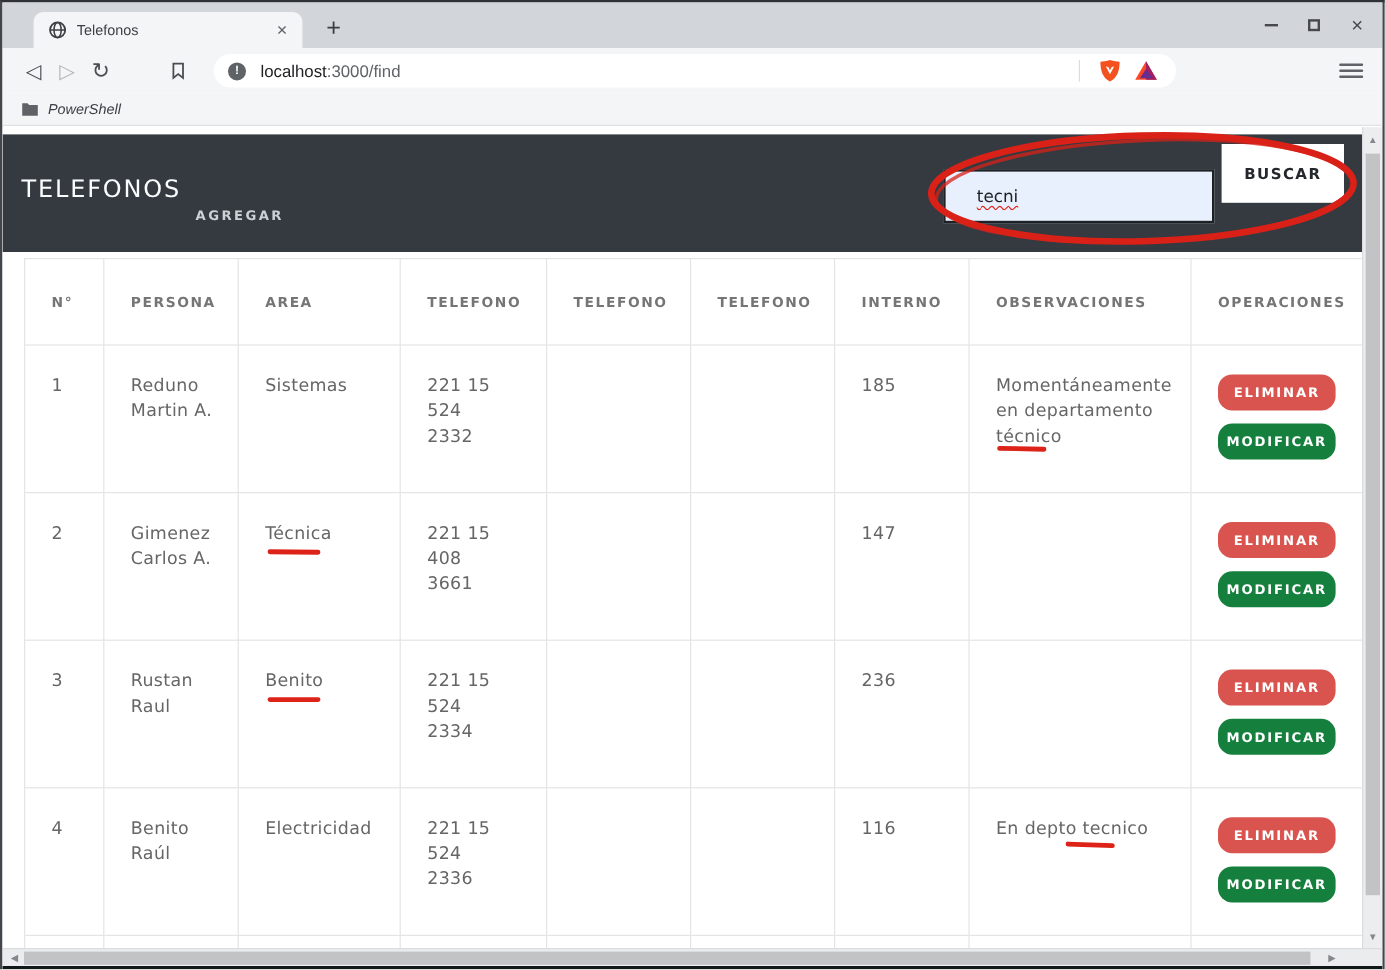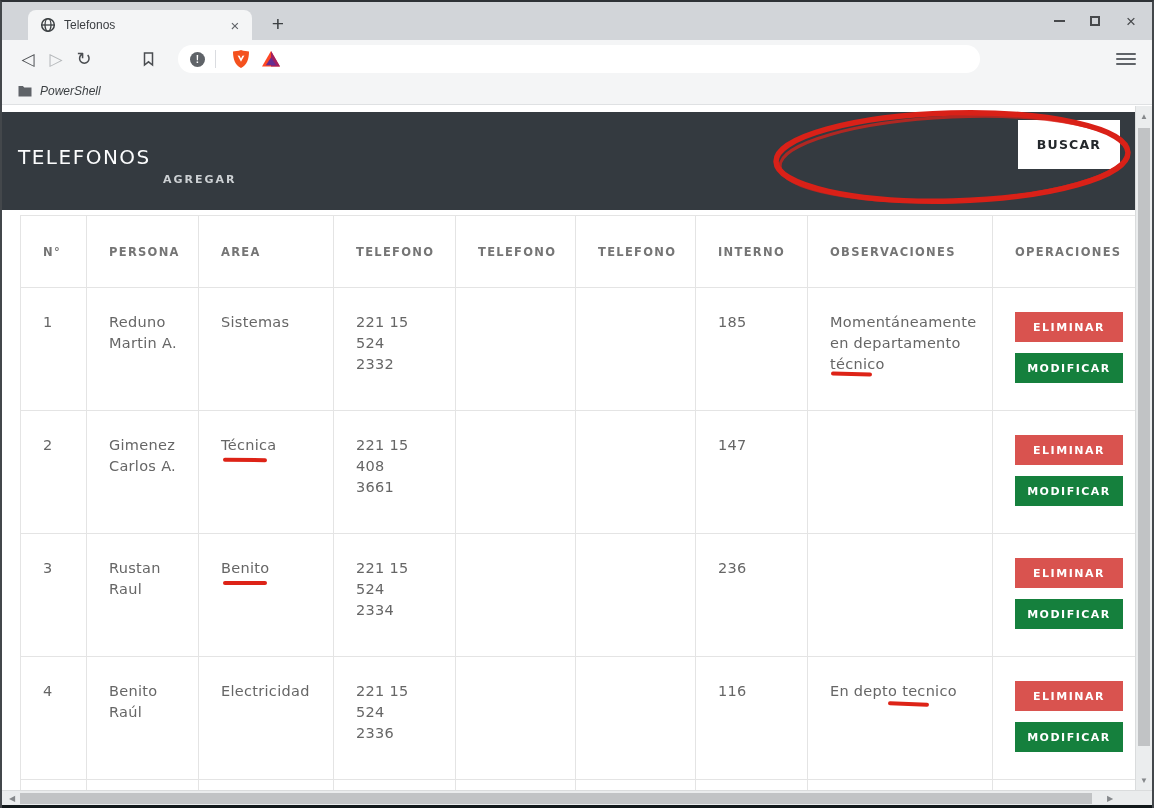--- a/index.html
+++ b/index.html
@@ -76,21 +76,21 @@
   .tbl-wrap { position:absolute; left:18px; top:109px; width:1115px; height:575px; overflow:hidden; }
   table.tbl { border-collapse:collapse; table-layout:fixed; width:1115px;
     font-family:"DejaVu Sans", sans-serif; }
   .tbl th, .tbl td { border:1px solid #e4e4e4; vertical-align:top; text-align:left; }
   .tbl th { height:72px; vertical-align:middle; padding-left:22px;
     font-size:11.5px; font-weight:bold; letter-spacing:1.3px; color:#757575; }
   .tbl td { height:123px; padding:24px 18px 0 22px; font-size:14.5px; color:#666666;
     letter-spacing:0.3px; line-height:21px; }
   .tbl td.tel { padding-right:34px; }
   .tbl tr.partial td { height:11px; padding:0; }
-  .act-btn { display:block; width:108px; height:30px; border:none; border-radius:0; color:#ffffff;
+  .act-btn { display:block; width:98px; height:30px; border:none; border-radius:12px; color:#ffffff;
     font-family:"DejaVu Sans", sans-serif; font-size:11px; font-weight:bold; letter-spacing:1.5px;
     cursor:pointer; }
   .act-del { background:#d9534f; margin-bottom:11px; }
   .act-mod { background:#15803d; }
 
   
   .annot { position:absolute; pointer-events:none; z-index:6; }
   .redline { position:absolute; height:4px; background:#dd2317; border-radius:2px; z-index:6; pointer-events:none; }
 
   
@@ -139,20 +139,21 @@
     <div class="navbtn back">◁</div>
     <div class="navbtn disabled">▷</div>
     <div class="navbtn reload">↻</div>
     <div class="navbtn bookmark-btn">
       <svg width="15" height="16" viewBox="0 0 15 16">
           <path d="M3.5 2h8v12l-4-3.2-4 3.2z" fill="none" stroke="#4a4d51" stroke-width="1.5"></path>
         </svg>
     </div>
     <div class="urlbar">
       <span class="info-badge">!</span>
+      <span class="url-text"><span class="url-host">localhost</span><span>:3000/find</span></span>
       <span class="url-divider"></span>
       <span class="ext-icon">
         <svg width="18" height="20" viewBox="0 0 18 20">
           <path d="M9 1 C12 2 15 2.4 17 2.4 C17 10 15 15.8 9 19 C3 15.8 1 10 1 2.4 C3 2.4 6 2 9 1 Z" fill="#f4511e"></path>
           <path d="M5.6 6.5 L9 12.8 L12.4 6.5 L10.4 6.8 L9 9.6 L7.6 6.8 Z" fill="#ffffff"></path>
         </svg>
       </span>
       <span class="ext-icon">
         <svg width="20" height="18" viewBox="0 0 20 18">
           <polygon points="10,1 19,16.5 1,16.5" fill="#ff4724"></polygon>
@@ -175,20 +176,23 @@
       </svg>
       <span class="bm-label">PowerShell</span>
     </div>
   </div>
 
   <div class="viewport">
 
     <div class="appbar">
       <div class="brand">TELEFONOS</div>
       <div class="appbar-link">AGREGAR</div>
+      <div class="search-input" role="textbox">
+        <span class="wavy">tecni</span>
+      </div>
       <button class="search-btn">BUSCAR</button>
     </div>
 
     <div class="tbl-wrap">
       <table class="tbl">
         <colgroup>
           <col style="width:66px">
             <col style="width:112px">
             <col style="width:135px">
           <col style="width:122px">

